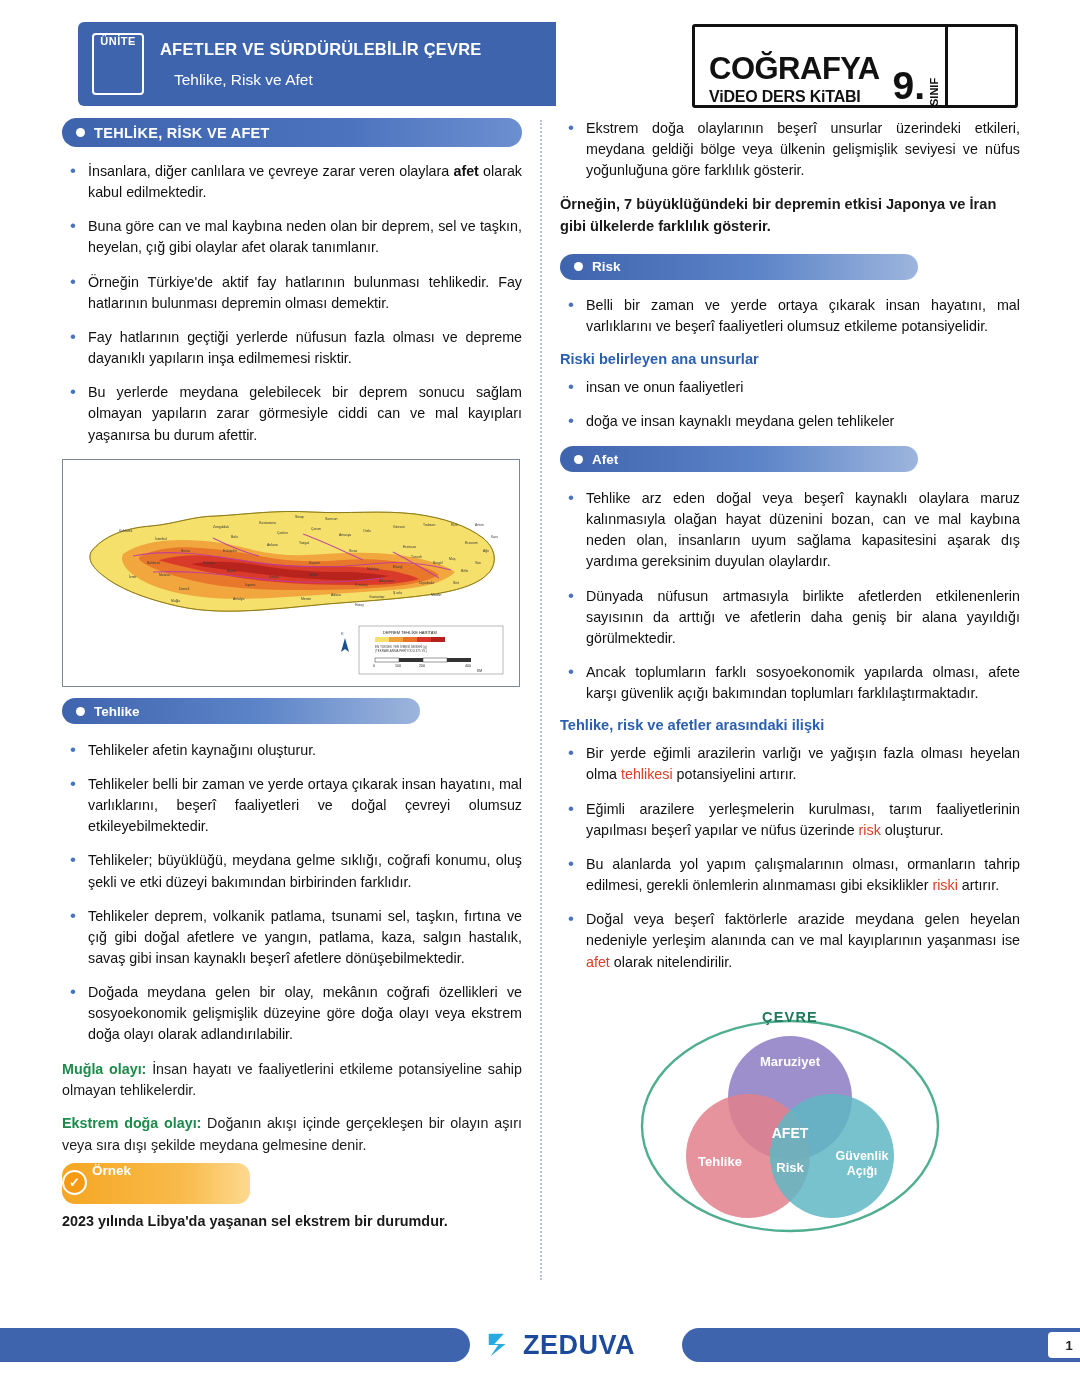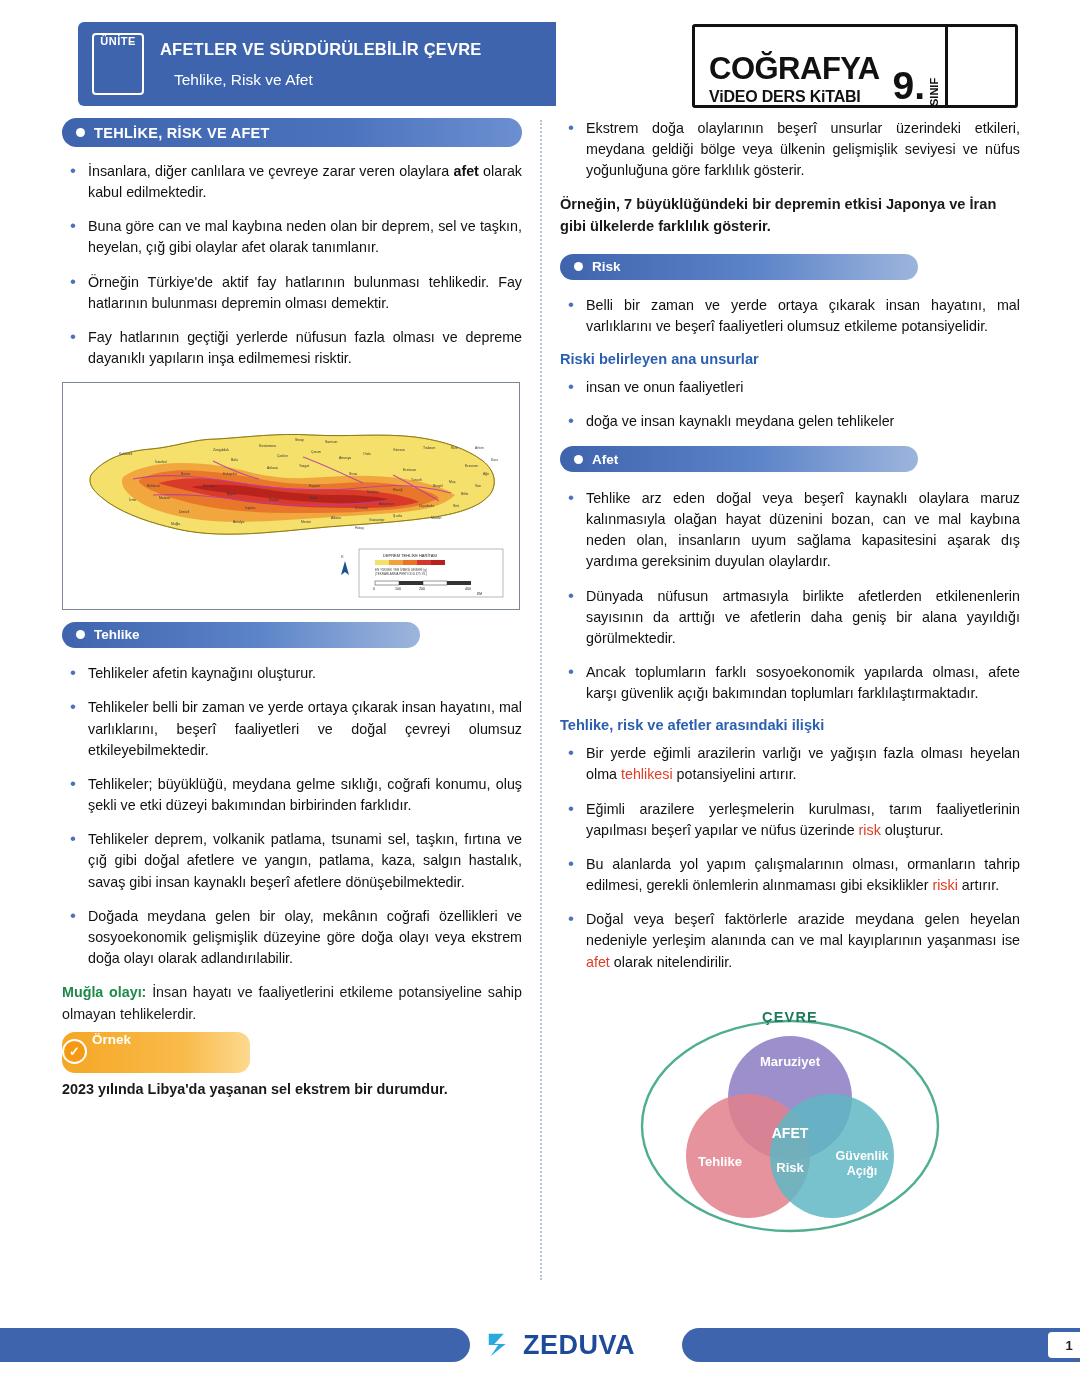--- a/index.html
+++ b/index.html
@@ -412,20 +412,21 @@
         <span class="dot"></span>
         <span>TEHLİKE, RİSK VE AFET</span>
       </div>
     </div>
 
     <ul class="blist">
       <li>İnsanlara, diğer canlılara ve çevreye zarar veren olaylara <b>afet</b> olarak kabul edilmektedir.</li>
       <li>Buna göre can ve mal kaybına neden olan bir deprem, sel ve taşkın, heyelan, çığ gibi olaylar afet olarak tanımlanır.</li>
       <li>Örneğin Türkiye'de aktif fay hatlarının bulunması tehlikedir. Fay hatlarının bulunması depremin olması demektir.</li>
       <li>Fay hatlarının geçtiği yerlerde nüfusun fazla olması ve depreme dayanıklı yapıların inşa edilmemesi risktir.</li>
+      <li>Bu yerlerde meydana gelebilecek bir deprem sonucu sağlam olmayan yapıların zarar görmesiyle ciddi can ve mal kayıpları yaşanırsa bu durum afettir.</li>
     </ul>
 
     <div class="mapbox">
       <svg class="map-svg" width="456" height="226" viewBox="0 0 456 226">
         <rect x="0" y="0" width="456" height="226" fill="#ffffff"></rect>
 
         <path d="M28 92 C40 76 62 68 88 66 C112 64 130 56 154 56 C186 54 214 50 248 52 C286 54 318 50 352 54 C382 58 404 66 420 78 C432 88 434 100 428 110 C418 124 396 130 372 134 C344 138 318 140 290 142 C258 144 228 148 198 150 C168 152 140 152 114 146 C88 140 64 132 46 120 C32 110 24 102 28 92 Z" fill="#f4e06a" stroke="#c9ae2e" stroke-width="0.8"></path>
 
         <path d="M60 94 C74 84 96 80 118 80 C146 80 168 84 190 90 C214 96 238 96 262 94 C292 92 318 92 342 96 C366 100 384 106 392 112 C380 124 356 128 330 130 C300 132 270 134 240 136 C208 138 178 140 150 138 C122 136 96 130 78 120 C64 112 56 102 60 94 Z" fill="#f0a33c" opacity="0.95"></path>
         <path d="M78 96 C94 88 116 86 138 88 C164 90 186 94 208 98 C232 102 256 102 280 100 C304 98 328 100 348 104 C362 107 372 111 376 115 C360 124 336 126 310 128 C282 130 254 130 226 130 C198 130 170 128 146 124 C120 119 96 112 82 104 C76 100 74 98 78 96 Z" fill="#e8742a" opacity="0.95"></path>
@@ -539,20 +540,21 @@
 
     <ul class="blist">
       <li>Tehlikeler afetin kaynağını oluşturur.</li>
       <li>Tehlikeler belli bir zaman ve yerde ortaya çıkarak insan hayatını, mal varlıklarını, beşerî faaliyetleri ve doğal çevreyi olumsuz etkileyebilmektedir.</li>
       <li>Tehlikeler; büyüklüğü, meydana gelme sıklığı, coğrafi konumu, oluş şekli ve etki düzeyi bakımından birbirinden farklıdır.</li>
       <li>Tehlikeler deprem, volkanik patlama, tsunami sel, taşkın, fırtına ve çığ gibi doğal afetlere ve yangın, patlama, kaza, salgın hastalık, savaş gibi insan kaynaklı beşerî afetlere dönüşebilmektedir.</li>
       <li>Doğada meydana gelen bir olay, mekânın coğrafi özellikleri ve sosyoekonomik gelişmişlik düzeyine göre doğa olayı veya ekstrem doğa olayı olarak adlandırılabilir.</li>
     </ul>
 
     <p class="para"><span class="green-lead">Muğla olayı:</span> İnsan hayatı ve faaliyetlerini etkileme potansiyeline sahip olmayan tehlikelerdir.</p>
+    <p class="para"><span class="green-lead">Ekstrem doğa olayı:</span> Doğanın akışı içinde gerçekleşen bir olayın aşırı veya sıra dışı şekilde meydana gelmesine denir.</p>
 
     <div class="ornek">
       <div class="ornek-bar">
         <span>Örnek</span>
       </div>
       <div class="ornek-check">✓</div>
     </div>
 
     <p class="ornek-text">2023 yılında Libya'da yaşanan sel ekstrem bir durumdur.</p>
   </div>

